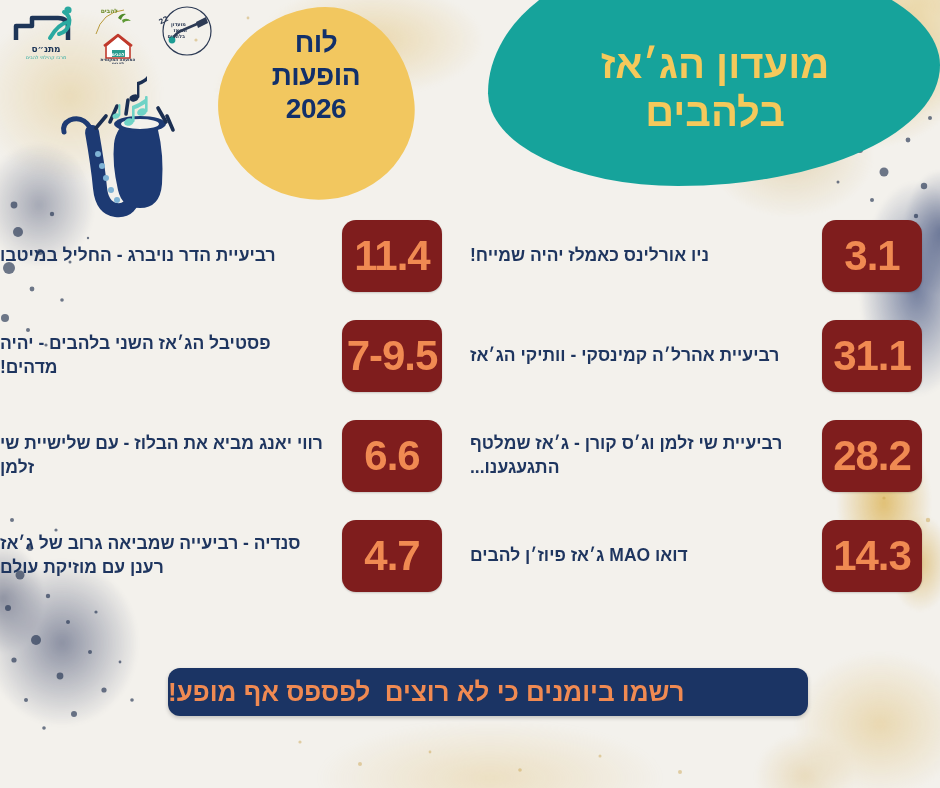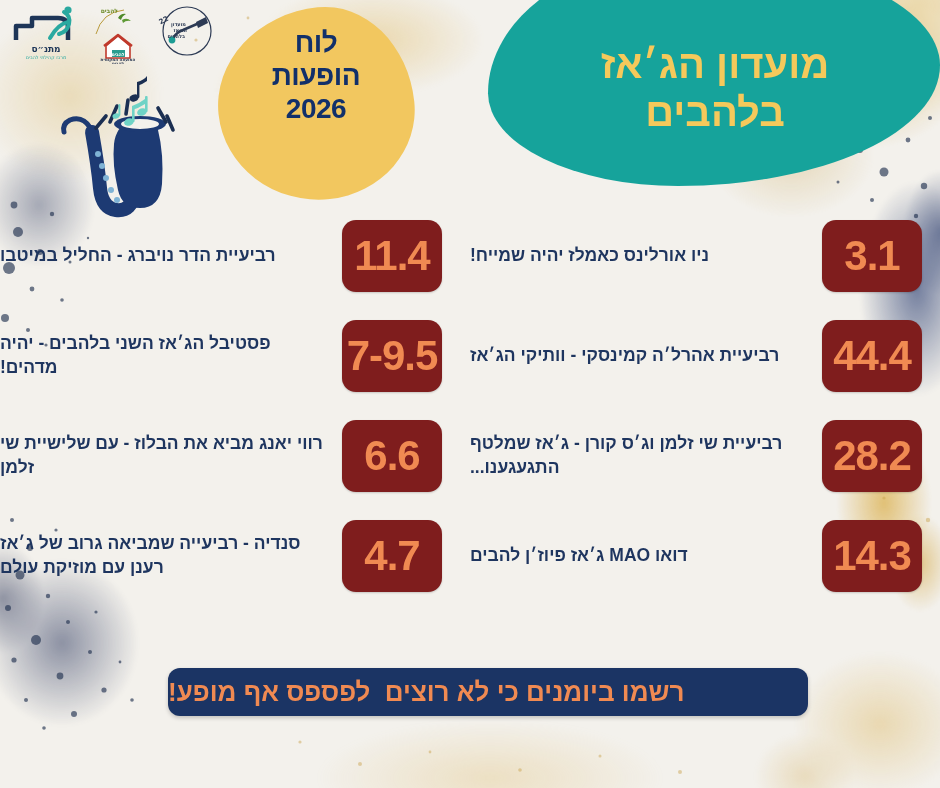--- a/index.html
+++ b/index.html
@@ -332,21 +332,21 @@
       </g>
     </svg>
   </div>
 
   <div class="col col-right">
     <div class="row">
       <div class="badge">3.1</div>
       <div class="evt">ניו אורלינס כאמלז יהיה שמייח!</div>
     </div>
     <div class="row">
-      <div class="badge">44.4</div>
+      <div class="badge">31.1</div>
       <div class="evt">רביעיית אהרל׳ה קמינסקי - וותיקי הג׳אז</div>
     </div>
     <div class="row">
       <div class="badge">28.2</div>
       <div class="evt">רביעיית שי זלמן וג׳ס קורן - ג׳אז שמלטף התגעגענו...</div>
     </div>
     <div class="row">
       <div class="badge">14.3</div>
       <div class="evt">דואו MAO ג׳אז פיוז׳ן להבים</div>
     </div>

